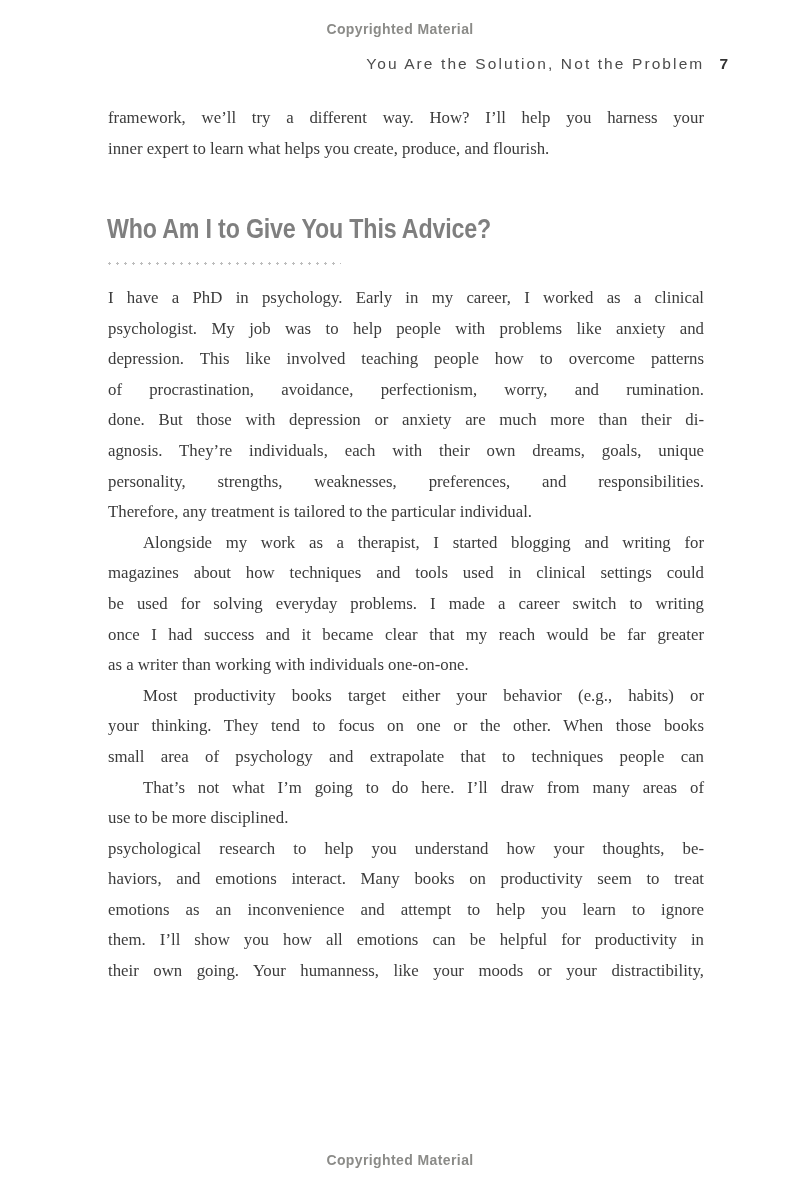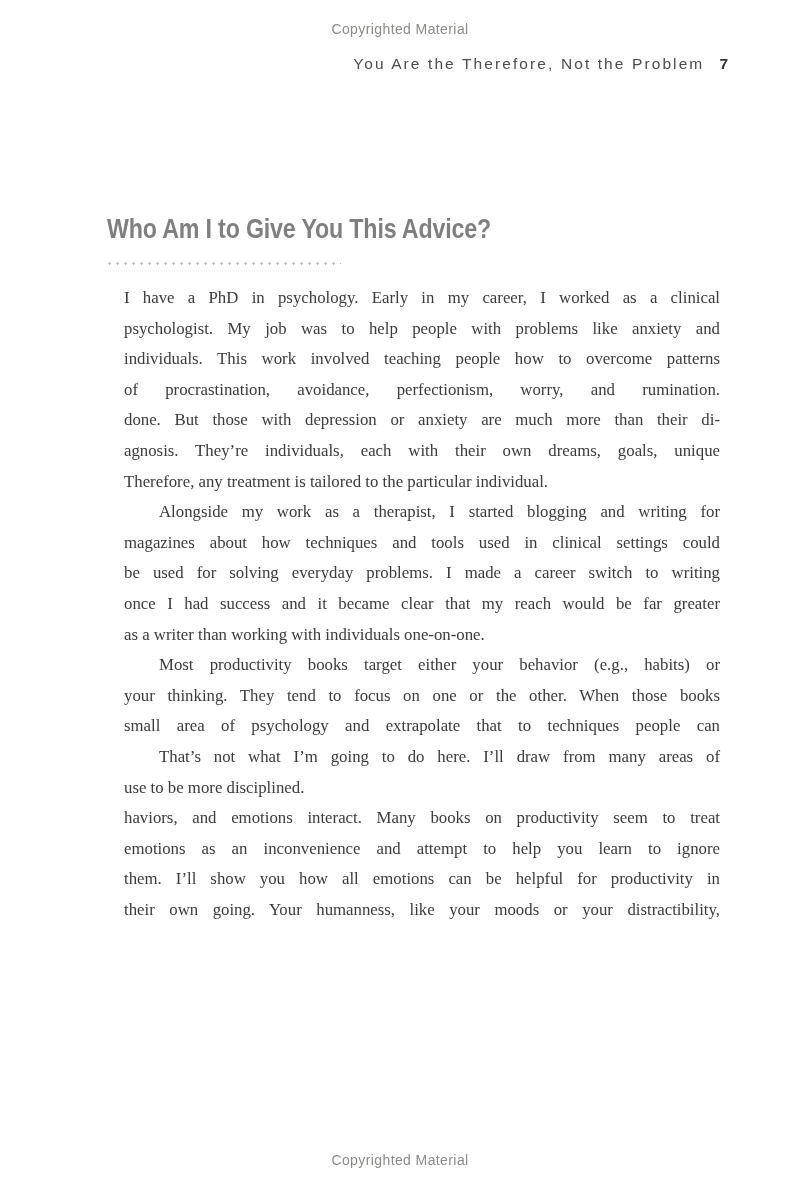--- a/index.html
+++ b/index.html
@@ -17,21 +17,21 @@
     position:relative;
     width:800px;height:1200px;
     background:var(--page-bg);
     overflow:hidden;
     font-family:"Liberation Serif", serif;
   }
   .copyright{
     position:absolute;left:0;width:800px;
     text-align:center;
     font-family:"Liberation Sans", sans-serif;
-    font-weight:normal;
+    font-weight:bold;
     font-size:14px;
     letter-spacing:0.4px;
     color:var(--copyright-text);
   }
   .copyright.top{top:21px;}
   .copyright.bottom{top:1152px;}
   .running-head{
     position:absolute;top:55px;right:72px;
     display:flex;align-items:baseline;
     font-family:"Liberation Sans", sans-serif;
@@ -49,21 +49,21 @@
     color:var(--page-number-text);
   }
   .textcol{
     position:absolute;left:108px;width:596px;
     font-family:"Liberation Serif", serif;
     font-size:16.8px;
     line-height:30.6px;
     color:var(--body-text);
   }
   .textcol.intro{top:103px;}
-  .textcol.body{top:283px;margin-left:16px;}
+  .textcol.body{top:283px;}
   .line{
     text-align:justify;
     text-align-last:justify;
     white-space:normal;
   }
   .line.last{text-align-last:left;}
   .line.indent{text-indent:35px;}
   .heading{
     position:absolute;left:107px;top:213px;
     margin:0;
@@ -86,47 +86,53 @@
   }
 </style>
 </head>
 <body>
 
 <div class="page">
 
   <div class="copyright top">Copyrighted Material</div>
 
   <div class="running-head">
-    <span class="rh-title">You Are the Therefore, Not the Problem</span>
+    <span class="rh-title">You Are the Solution, Not the Problem</span>
     <span class="rh-num">7</span>
   </div>
 
+  <div class="textcol intro" id="intro-block">
+      <div class="line">framework, we’ll try a different way. How? I’ll help you harness your</div>
+      <div class="line last">inner expert to learn what helps you create, produce, and flourish.</div>
+    </div>
 
   <h1 class="heading">Who Am I to Give You This Advice?</h1>
 
   <div class="dotted-rule"></div>
 
   <div class="textcol body" id="body-block">
       <div class="line">I have a PhD in psychology. Early in my career, I worked as a clinical</div>
       <div class="line">psychologist. My job was to help people with problems like anxiety and</div>
-      <div class="line">individuals. This work involved teaching people how to overcome patterns</div>
+      <div class="line">depression. This like involved teaching people how to overcome patterns</div>
       <div class="line">of procrastination, avoidance, perfectionism, worry, and rumination.</div>
       <div class="line">done. But those with depression or anxiety are much more than their di-</div>
       <div class="line">agnosis. They’re individuals, each with their own dreams, goals, unique</div>
+      <div class="line">personality, strengths, weaknesses, preferences, and responsibilities.</div>
       <div class="line last">Therefore, any treatment is tailored to the particular individual.</div>
       <div class="line indent">Alongside my work as a therapist, I started blogging and writing for</div>
       <div class="line">magazines about how techniques and tools used in clinical settings could</div>
       <div class="line">be used for solving everyday problems. I made a career switch to writing</div>
       <div class="line">once I had success and it became clear that my reach would be far greater</div>
       <div class="line last">as a writer than working with individuals one-on-one.</div>
       <div class="line indent">Most productivity books target either your behavior (e.g., habits) or</div>
       <div class="line">your thinking. They tend to focus on one or the other. When those books</div>
       <div class="line">small area of psychology and extrapolate that to techniques people can</div>
       <div class="line indent">That’s not what I’m going to do here. I’ll draw from many areas of</div>
       <div class="line last">use to be more disciplined.</div>
+      <div class="line">psychological research to help you understand how your thoughts, be-</div>
       <div class="line">haviors, and emotions interact. Many books on productivity seem to treat</div>
       <div class="line">emotions as an inconvenience and attempt to help you learn to ignore</div>
       <div class="line">them. I’ll show you how all emotions can be helpful for productivity in</div>
       <div class="line">their own going. Your humanness, like your moods or your distractibility,</div>
     </div>
 
   <div class="copyright bottom">Copyrighted Material</div>
 
 </div>
 

